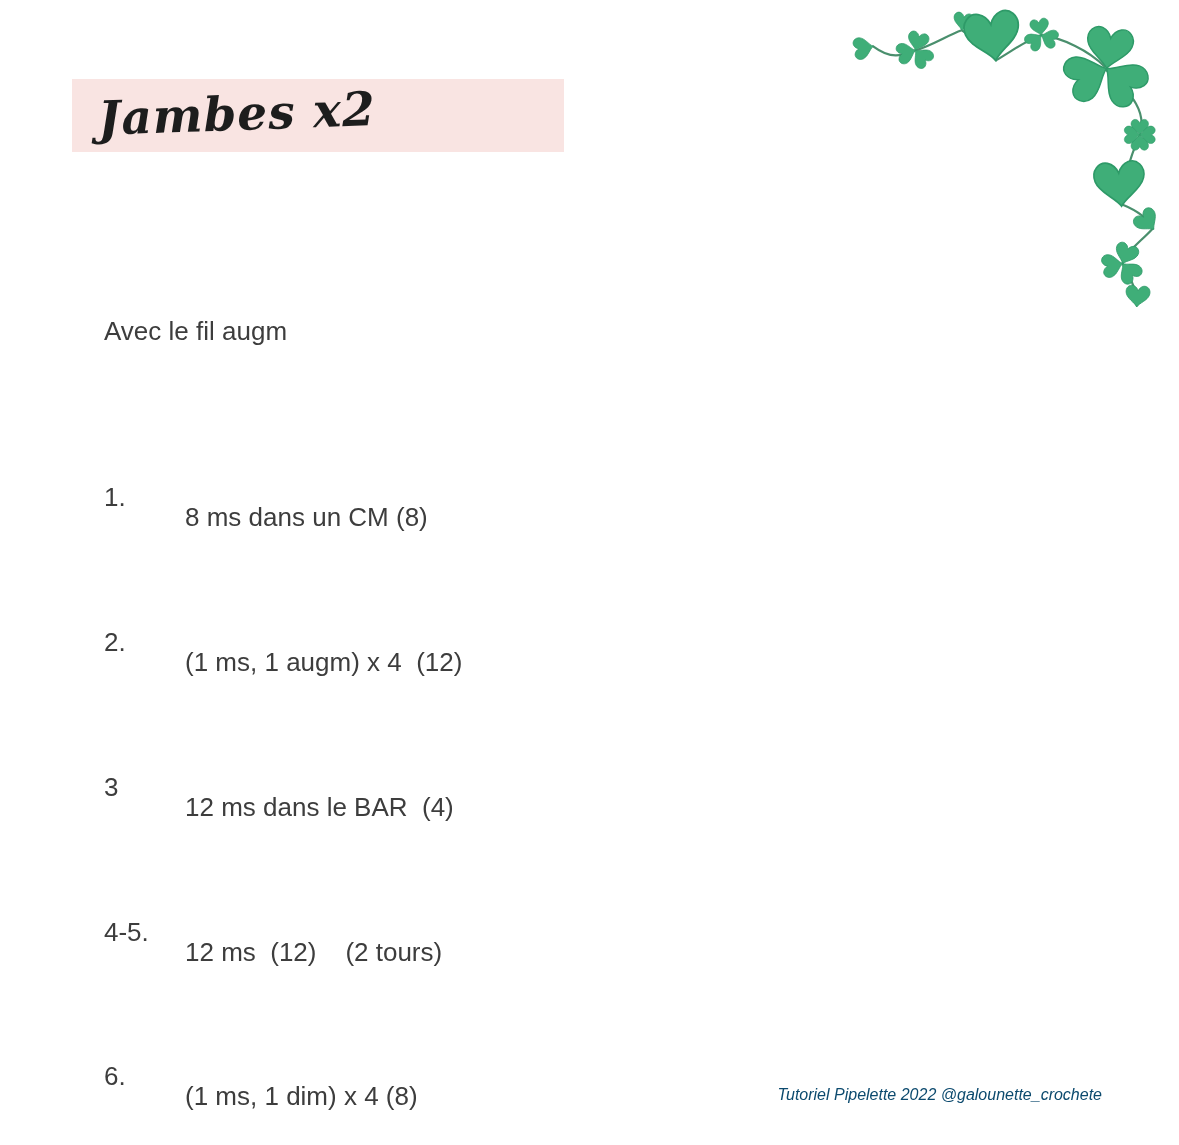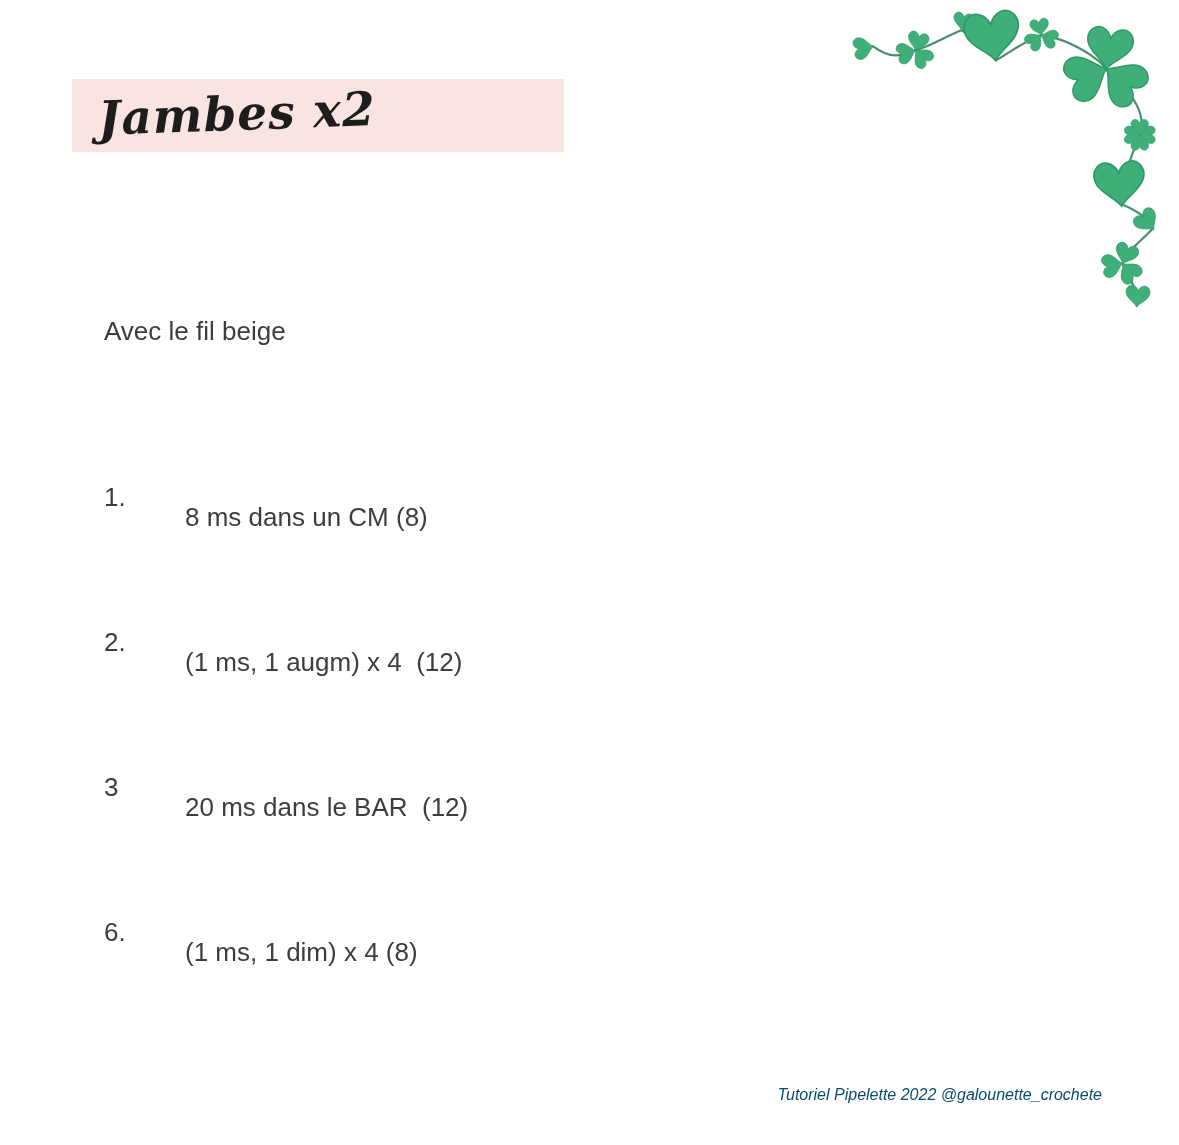--- a/index.html
+++ b/index.html
@@ -78,33 +78,37 @@
       <use href="#heart" transform="translate(288,305) rotate(5) scale(1.1)"></use>
     </g>
   </svg>
 
   <div class="banner">
     <h1 class="title">Jambes x2</h1>
   </div>
 
   <div class="content">
 
-    <div>Avec le fil beige</div>
+    <div>Avec le fil augm</div>
 
     <div class="row">
       <span class="num">1.</span>
       <span class="txt">8 ms dans un CM (8)</span>
     </div>
     <div class="row">
       <span class="num">2.</span>
       <span class="txt">(1 ms, 1 augm) x 4  (12)</span>
     </div>
     <div class="row">
       <span class="num">3</span>
-      <span class="txt">20 ms dans le BAR  (12)</span>
+      <span class="txt">12 ms dans le BAR  (4)</span>
+    </div>
+    <div class="row">
+      <span class="num">4-5.</span>
+      <span class="txt">12 ms  (12)    (2 tours)</span>
     </div>
     <div class="row">
       <span class="num">6.</span>
       <span class="txt">(1 ms, 1 dim) x 4 (8)</span>
     </div>
 
     <div class="gap"></div>
 
     
 

